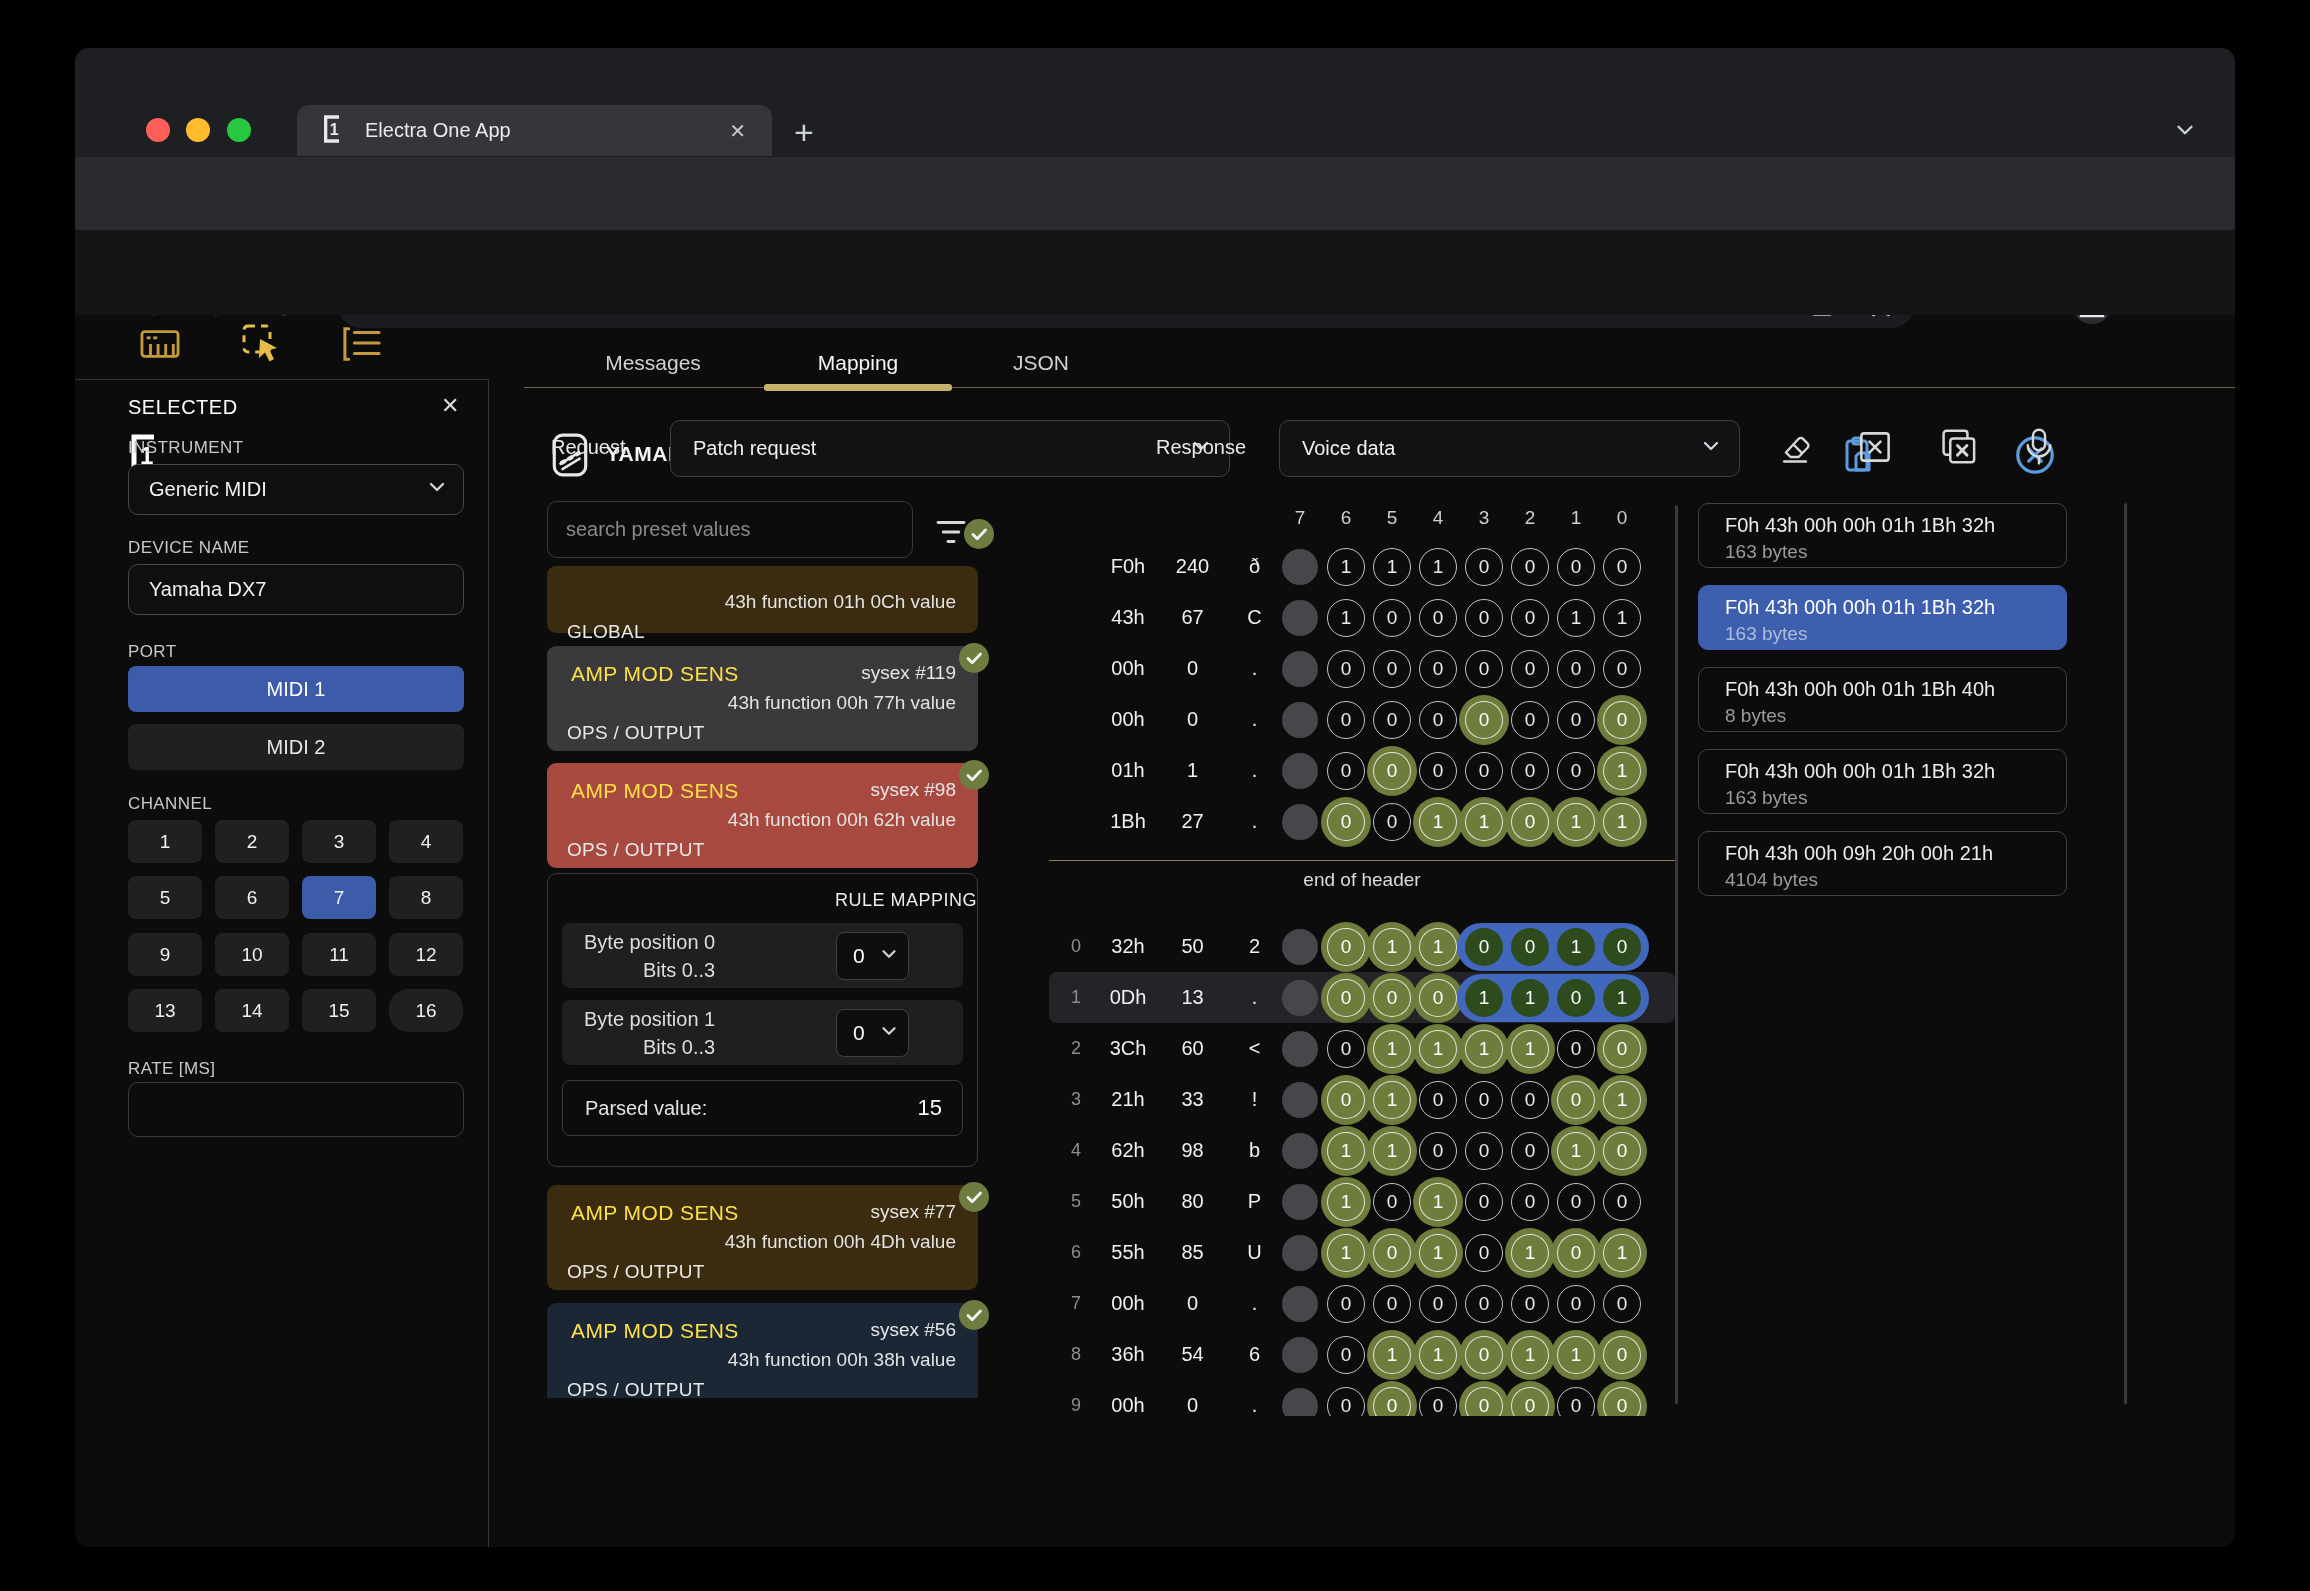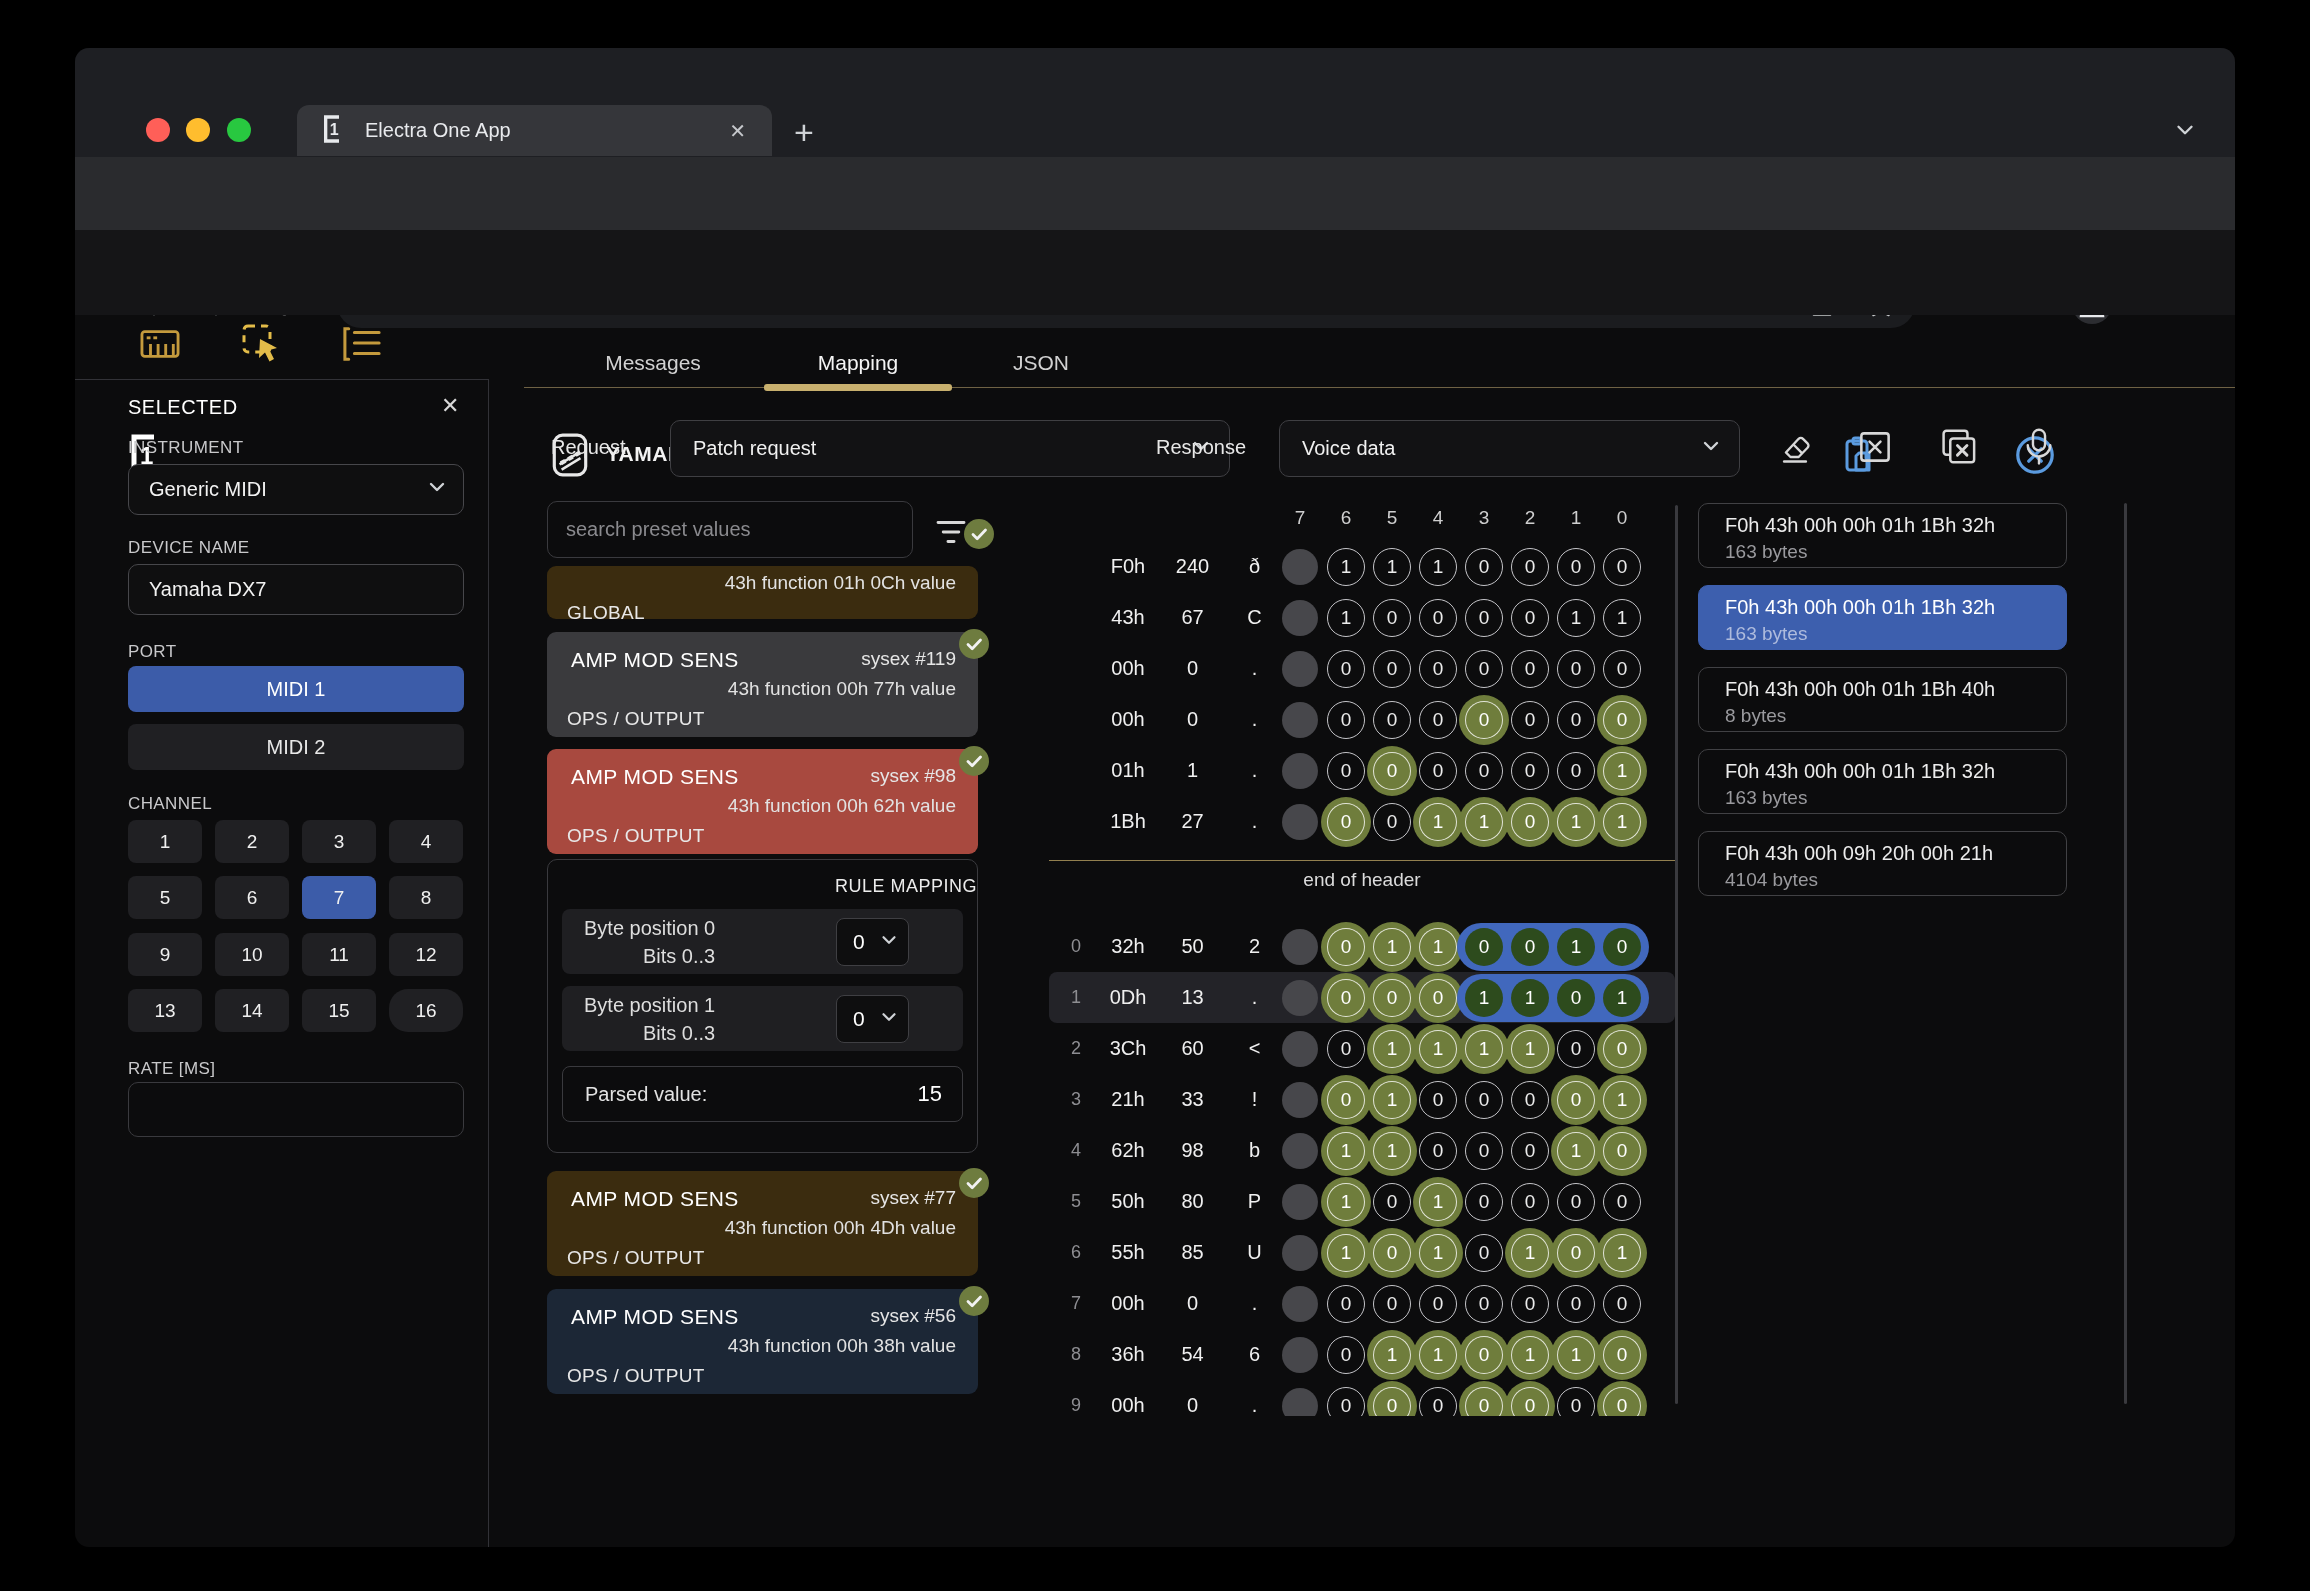--- a/index.html
+++ b/index.html
@@ -64,21 +64,21 @@
   
   #vlist{position:absolute;left:472px;top:453px;width:455px;height:897px;overflow:hidden;}
   #searchrow{position:relative;width:455px;height:59px;}
   #searchinput{position:absolute;left:0;top:0;width:366px;height:57px;border:1px solid #3a3a3e;border-radius:10px;
     background:transparent;box-sizing:border-box;color:#e8e8e8;font-size:20px;padding:0 18px;outline:none;font-family:"Liberation Sans",sans-serif;}
   #searchinput::placeholder{color:#8a8a8e;}
   #filtericon{position:absolute;left:381px;top:8px;width:46px;height:46px;display:flex;align-items:center;justify-content:center;}
   #global-badge{position:absolute;left:416px;top:17px;z-index:1;}
   .vcard{position:relative;width:431px;border-radius:9px;box-sizing:border-box;color:#e8e8e8;}
   .vcard .trow{display:flex;justify-content:space-between;padding:16px 22px 0 24px;}
-  .vcard .vtitle{font-size:21px;font-weight:500;color:#ffffff;letter-spacing:0.4px;}
+  .vcard .vtitle{font-size:21px;font-weight:500;color:#fde047;letter-spacing:0.4px;}
   .vcard .vsysex{font-size:19px;color:#e6e6e6;}
   .vcard .vinfo{text-align:right;padding:6px 22px 0 0;font-size:19px;color:#e2e2e2;}
   .vcard .vcat{padding:8px 0 0 20px;font-size:19px;color:#e8e8e8;letter-spacing:0.3px;}
   .vcard.brown{background:#3b2c0f;}
   .vcard.gray{background:#3a3a3d;}
   .vcard.red{background:#a8493f;}
   .vcard.navy{background:#1c2736;}
   .badge{position:absolute;right:-12px;top:-4px;}
   #rulepanel{position:relative;width:431px;height:294px;border:1px solid #3a3a3e;border-radius:10px;box-sizing:border-box;background:transparent;text-align:right;}
   #rulepanel .rtitle{padding:16px 0 0 18px;font-size:18px;color:#ececec;letter-spacing:0.5px;}
@@ -425,21 +425,21 @@
         <svg width="38" height="32" viewBox="0 0 44 36" stroke="#d8d8d8" stroke-width="3.4" stroke-linecap="round">
             <path d="M7 7 H37 M13 18 H31 M18.5 29 H25.5"></path>
           </svg>
       </div>
       <div id="global-badge"><svg width="32" height="32" viewBox="0 0 32 32">
             <circle cx="16" cy="16" r="15" fill="#6e7c3f"></circle>
             <path d="M10 16.5 l4.2 4.2 L22.5 12" stroke="#f2f2f2" stroke-width="2.8" fill="none" stroke-linecap="round" stroke-linejoin="round"></path>
           </svg></div>
     </div>
     <div id="vitems">
-        <div class="vcard brown" style="height: 53px; padding-top: 0; margin-top: 6px;">
+        <div class="vcard brown" style="height: 67px; padding-top: 19px; margin-top: 6px;">
           <div class="vinfo">43h function 01h 0Ch value</div>
           <div class="vcat">GLOBAL</div>
         </div>
         <div class="vcard gray" style="height: 105px; margin-top: 13px;">
           <div class="trow">
             <span class="vtitle">AMP MOD SENS</span>
             <span class="vsysex">sysex #119</span>
           </div>
           <div class="vinfo">43h function 00h 77h value</div>
           <div class="vcat">OPS / OUTPUT</div>

